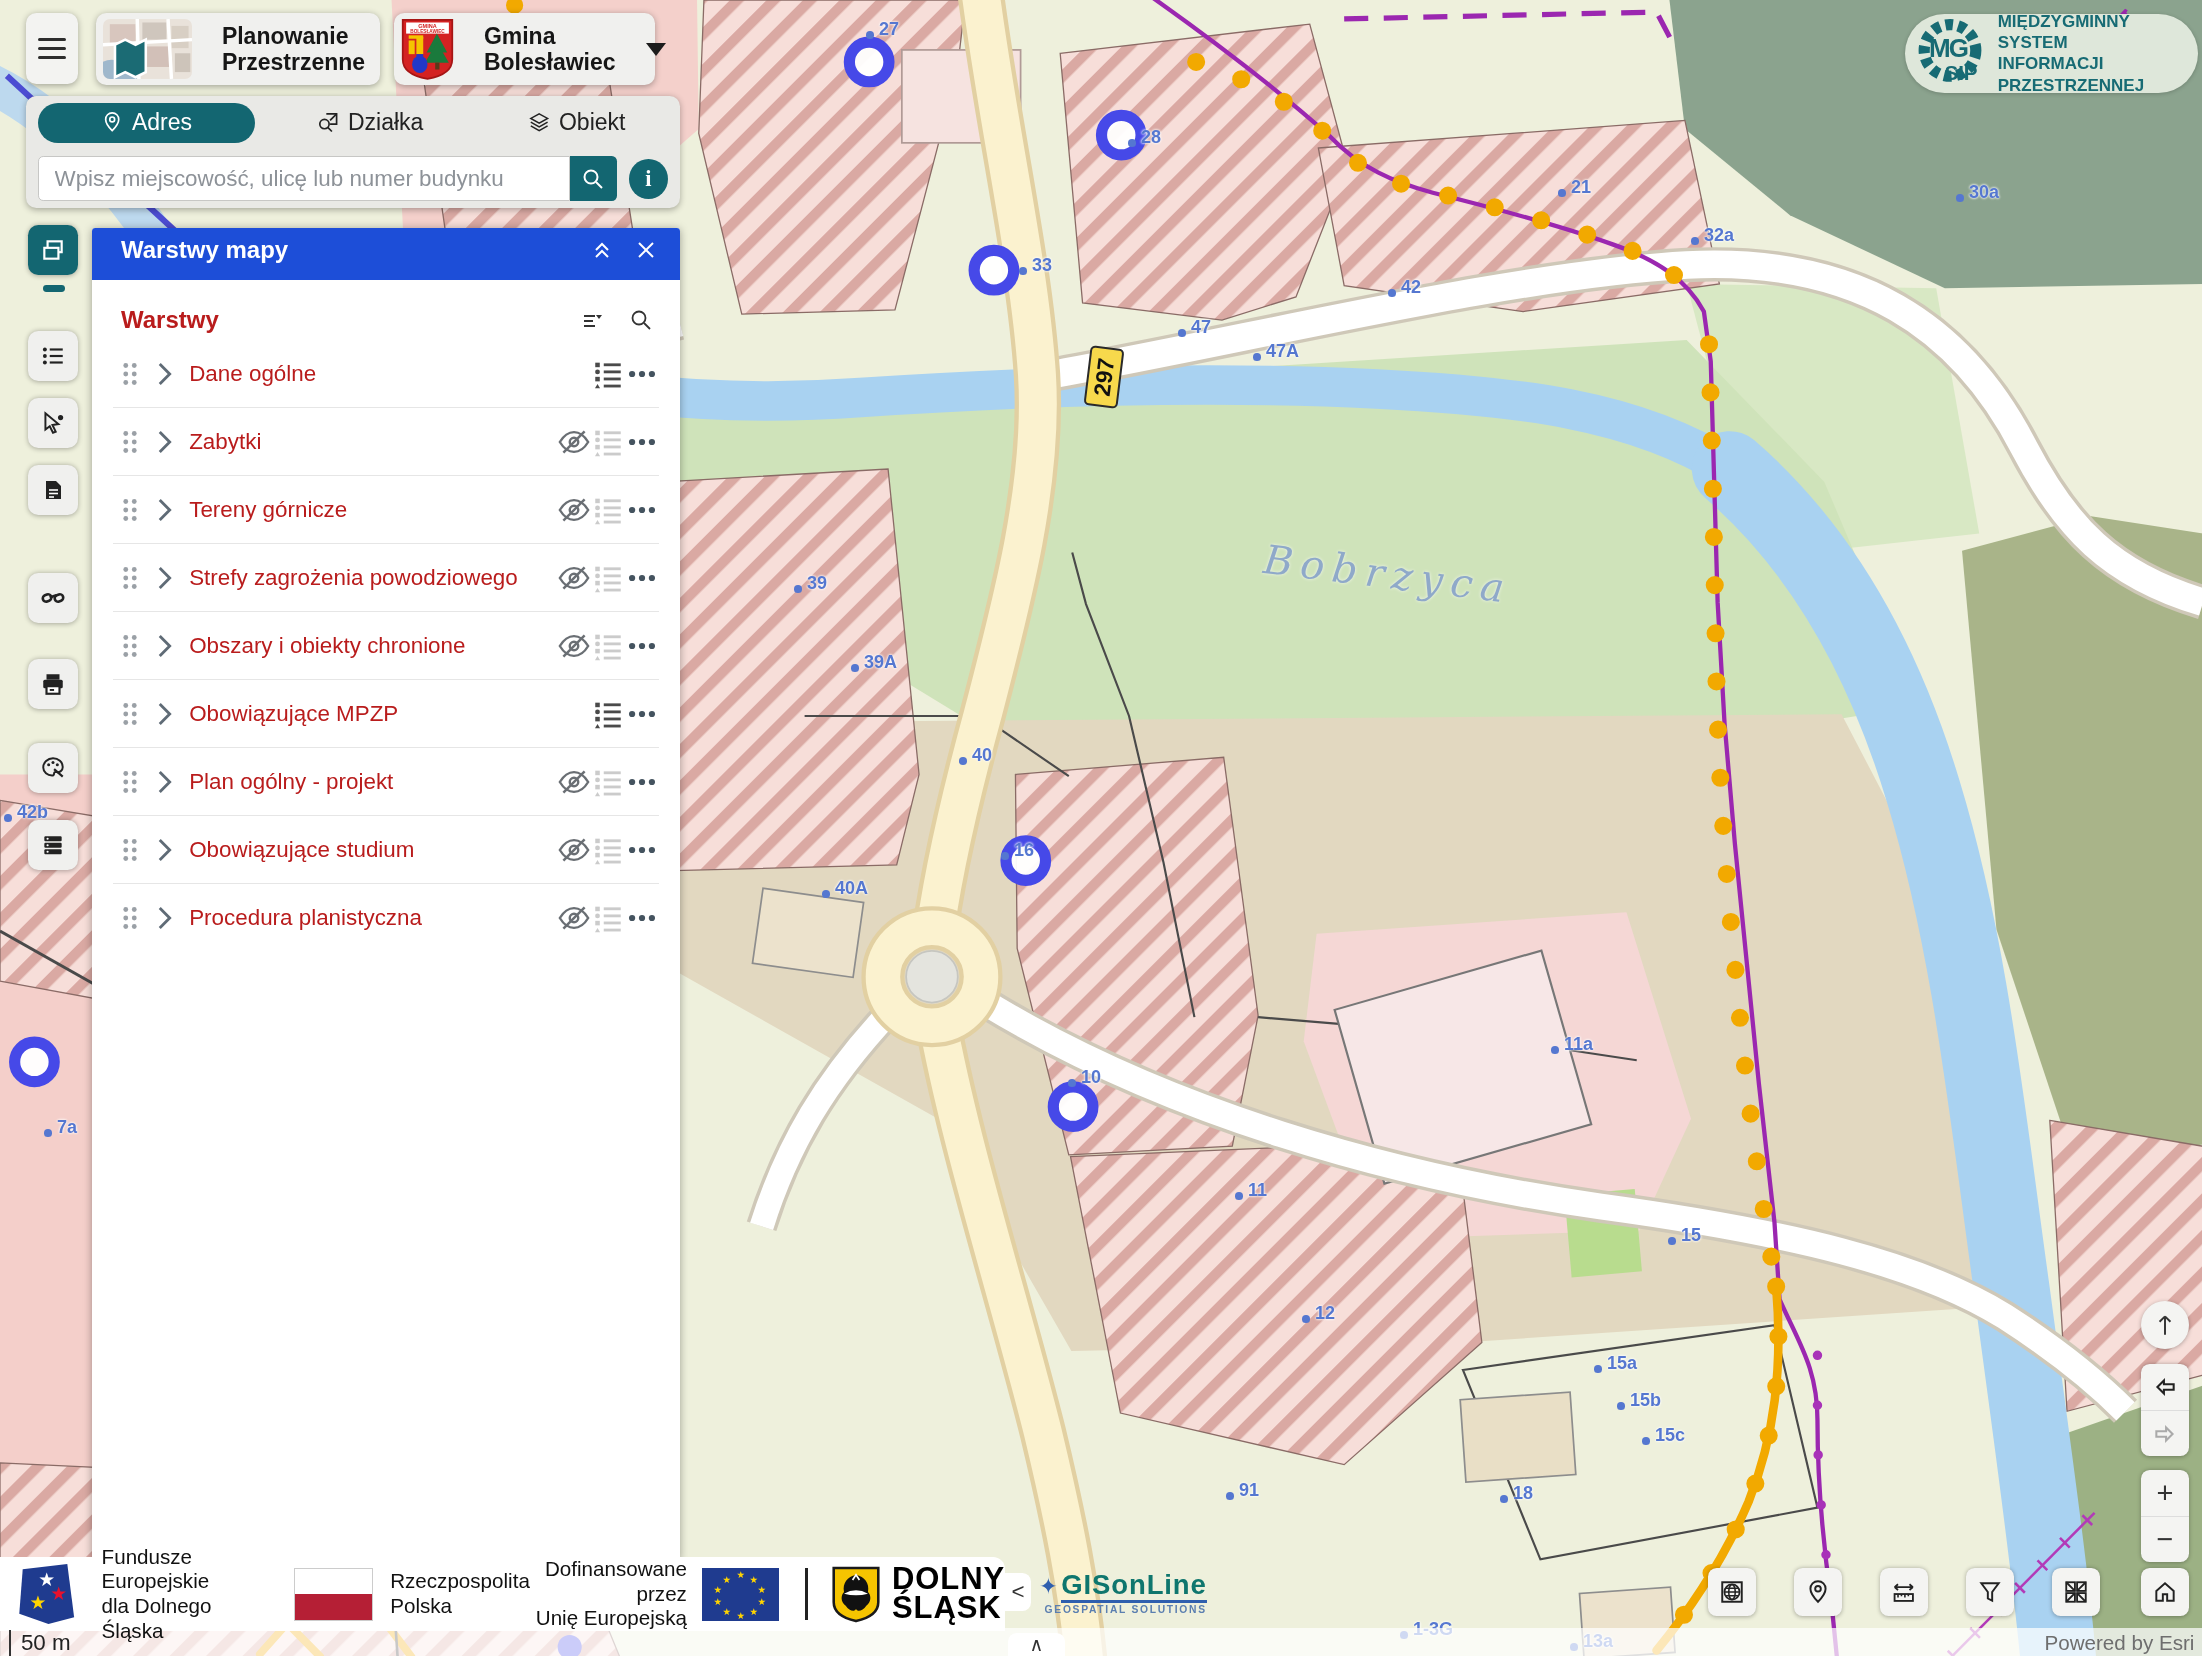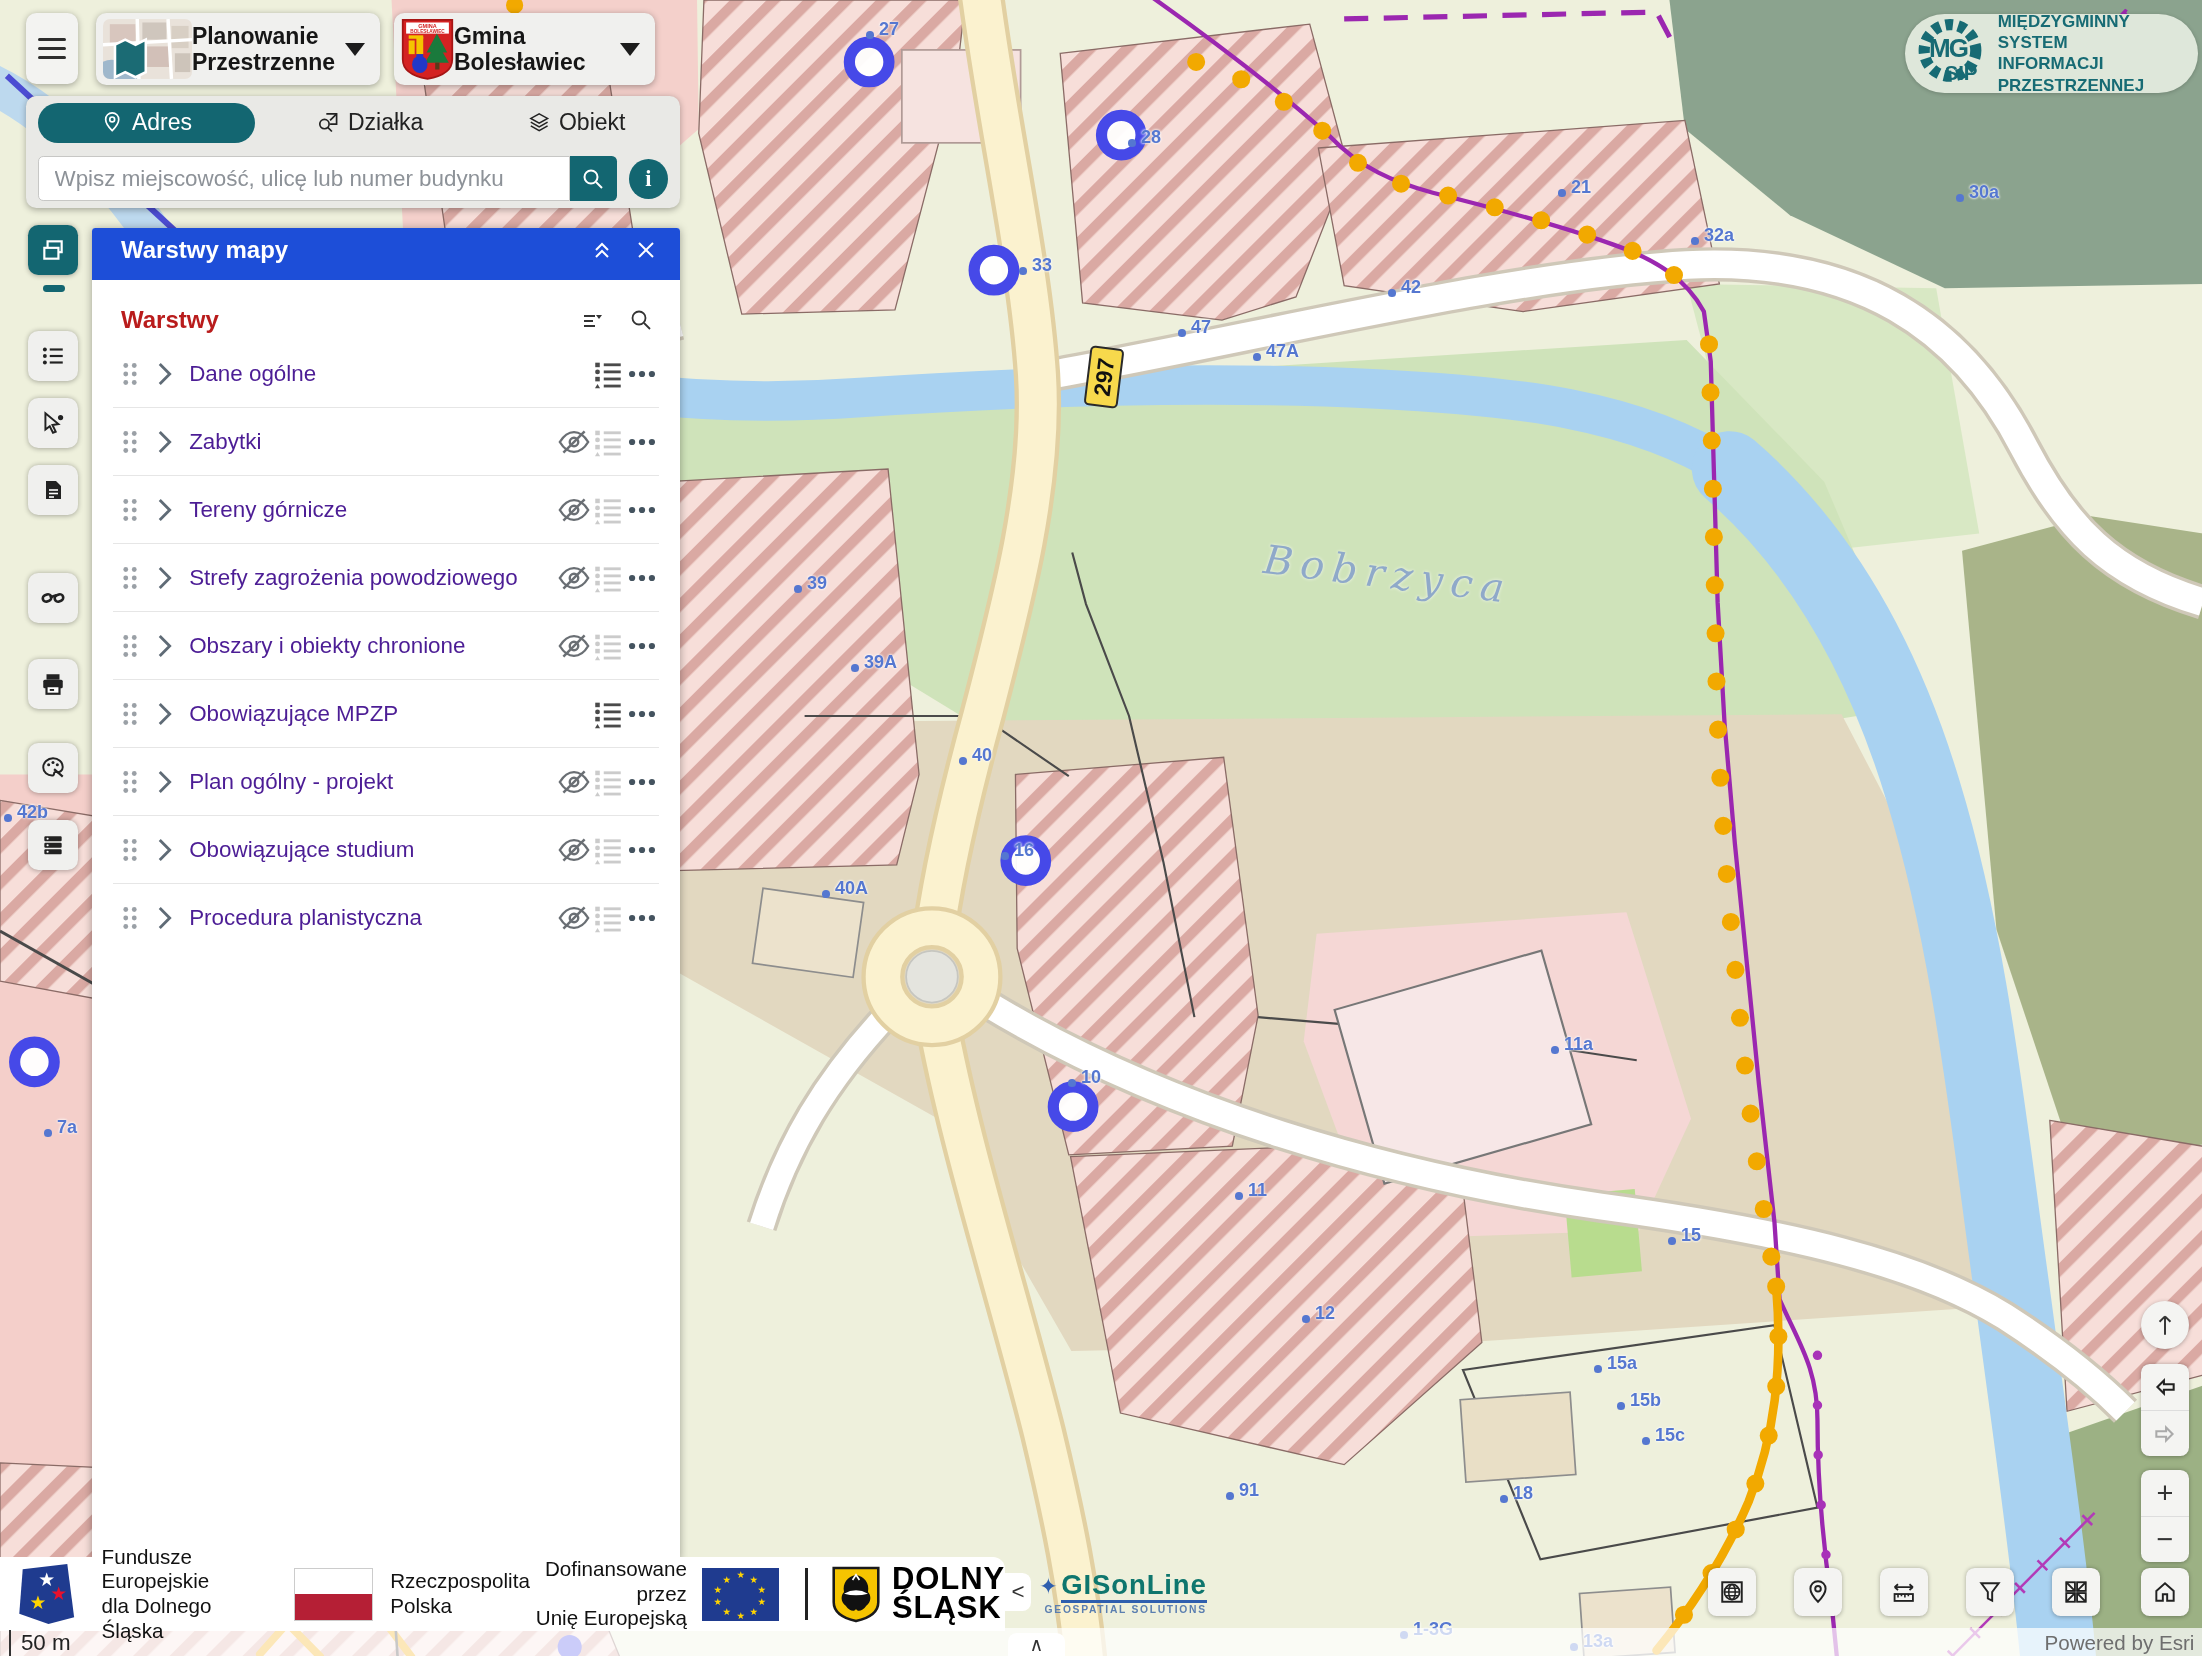--- a/index.html
+++ b/index.html
@@ -11,21 +11,21 @@
   #addr-labels { position:absolute; inset:0; pointer-events:none; }
   .addr { position:absolute; font-size:18px; font-weight:bold; color:#5577d0; text-shadow:0 0 2.6px #fff,0 0 2.6px #fff; white-space:nowrap; }
   .addr::before { content:""; position:absolute; left:-13px; top:12px; width:7.7px; height:7.7px; border-radius:50%; background:#5577d0; }
   #road-badge { position:absolute; left:1074px; top:360px; width:60px; height:34px; background:#f7d94c; border:2.6px solid #2a2a2a; border-radius:5.2px; display:flex; align-items:center; justify-content:center; font-weight:bold; font-size:23px; color:#111; transform:rotate(-83deg); }
   #river-label { position:absolute; left:1263px; top:551px; font-family:"DejaVu Serif", serif; font-style:italic; font-size:40px; color:#8fa9c9; letter-spacing:7.7px; transform:rotate(7deg); text-shadow:0 0 3.4px rgba(255,255,255,.8); }
 
   
   .float { box-shadow:0 1.7px 6.9px rgba(0,0,0,.3); }
   #hamburger { position:absolute; left:26px; top:13px; width:52px; height:71px; background:#f3f3f1; border-radius:10.3px; display:flex; flex-direction:column; gap:6px; align-items:center; justify-content:center; }
   #hamburger i { width:27.5px; height:3px; background:#2d2d2d; border-radius:1.7px; }
-  .dropdown { position:absolute; top:13px; height:72px; background:#f0f0ee; border-radius:10.3px; display:flex; align-items:center; gap:0; padding:0 15.5px 0 6.9px; }
+  .dropdown { position:absolute; top:13px; height:72px; background:#f0f0ee; border-radius:10.3px; display:flex; align-items:center; gap:30px; padding:0 15.5px 0 6.9px; }
   #dd-module { left:96px; width:284px; }
   #dd-gmina  { left:394px; width:261px; }
   .dd-label { font-size:23px; font-weight:bold; color:#161616; line-height:1.15; flex:1; }
   .dd-caret { width:0; height:0; border-left:10.3px solid transparent; border-right:10.3px solid transparent; border-top:13px solid #1c1c1c; }
   .dd-thumb { width:89px; height:60px; border-radius:6.9px; overflow:hidden; flex:none; }
   .dd-crest { width:53px; height:62px; flex:none; }
 
   
   #search-panel { position:absolute; left:26px; top:96px; width:654px; height:112px; background:#e9e9e6; border-radius:10.3px; }
   #tabs { display:flex; height:53px; align-items:center; }
@@ -47,21 +47,21 @@
   #lp-header { height:52px; background:#1d4ed8; border-radius:3.4px 3.4px 0 0; display:flex; align-items:center; padding:0 17px 8px 29px; }
   #lp-title { color:#fff; font-size:24px; font-weight:bold; flex:1; }
   .lp-hicon { width:34px; height:34px; display:flex; align-items:center; justify-content:center; margin-left:10.3px; }
   #lp-section { position:absolute; left:29px; top:72px; right:20.6px; height:40px; display:flex; align-items:center; }
   #lp-section-title { font-size:24px; font-weight:bold; color:#b91c1c; flex:1; }
   .sec-icon { width:36px; height:36px; display:flex; align-items:center; justify-content:center; margin-left:12px; }
   #lp-rows { position:absolute; left:0; top:112px; right:0; }
   .layer-row { position:relative; height:68px; display:flex; align-items:center; padding:0 20.6px; }
   .layer-row::after { content:""; position:absolute; left:20.6px; right:20.6px; bottom:0; height:0.9px; background:#e6e6e6; }
   .layer-row:last-child::after { display:none; }
-  .lr-label { font-size:22.4px; color:#4c1d95; flex:1; margin-left:8.6px; }
+  .lr-label { font-size:22.4px; color:#b91c1c; flex:1; margin-left:8.6px; }
   .lr-ic { width:34px; height:34px; display:flex; align-items:center; justify-content:center; flex:none; }
   .legend-ic { color:#cbcbcb; }
   .legend-ic.on { color:#4a4a4a; }
 
   
   #brand { position:absolute; right:5.2px; top:13.8px; width:293px; height:79px; background:#dee7da; border-radius:41px; display:flex; align-items:center; padding:0 13.8px 0 8.6px; gap:10.3px; box-shadow:0 0.9px 4.3px rgba(0,0,0,.2); }
   #brand-text { color:#176b74; font-weight:bold; font-size:17px; line-height:1.25; }
   #brand-logo { position:relative; width:74px; height:74px; flex:none; }
   #brand-mg { position:absolute; left:15.5px; top:17px; font-size:26px; font-weight:bold; color:#176b74; letter-spacing:-1.7px; }
   #brand-sip { position:absolute; left:31px; top:45px; font-size:20.6px; font-weight:bold; color:#176b74; }

